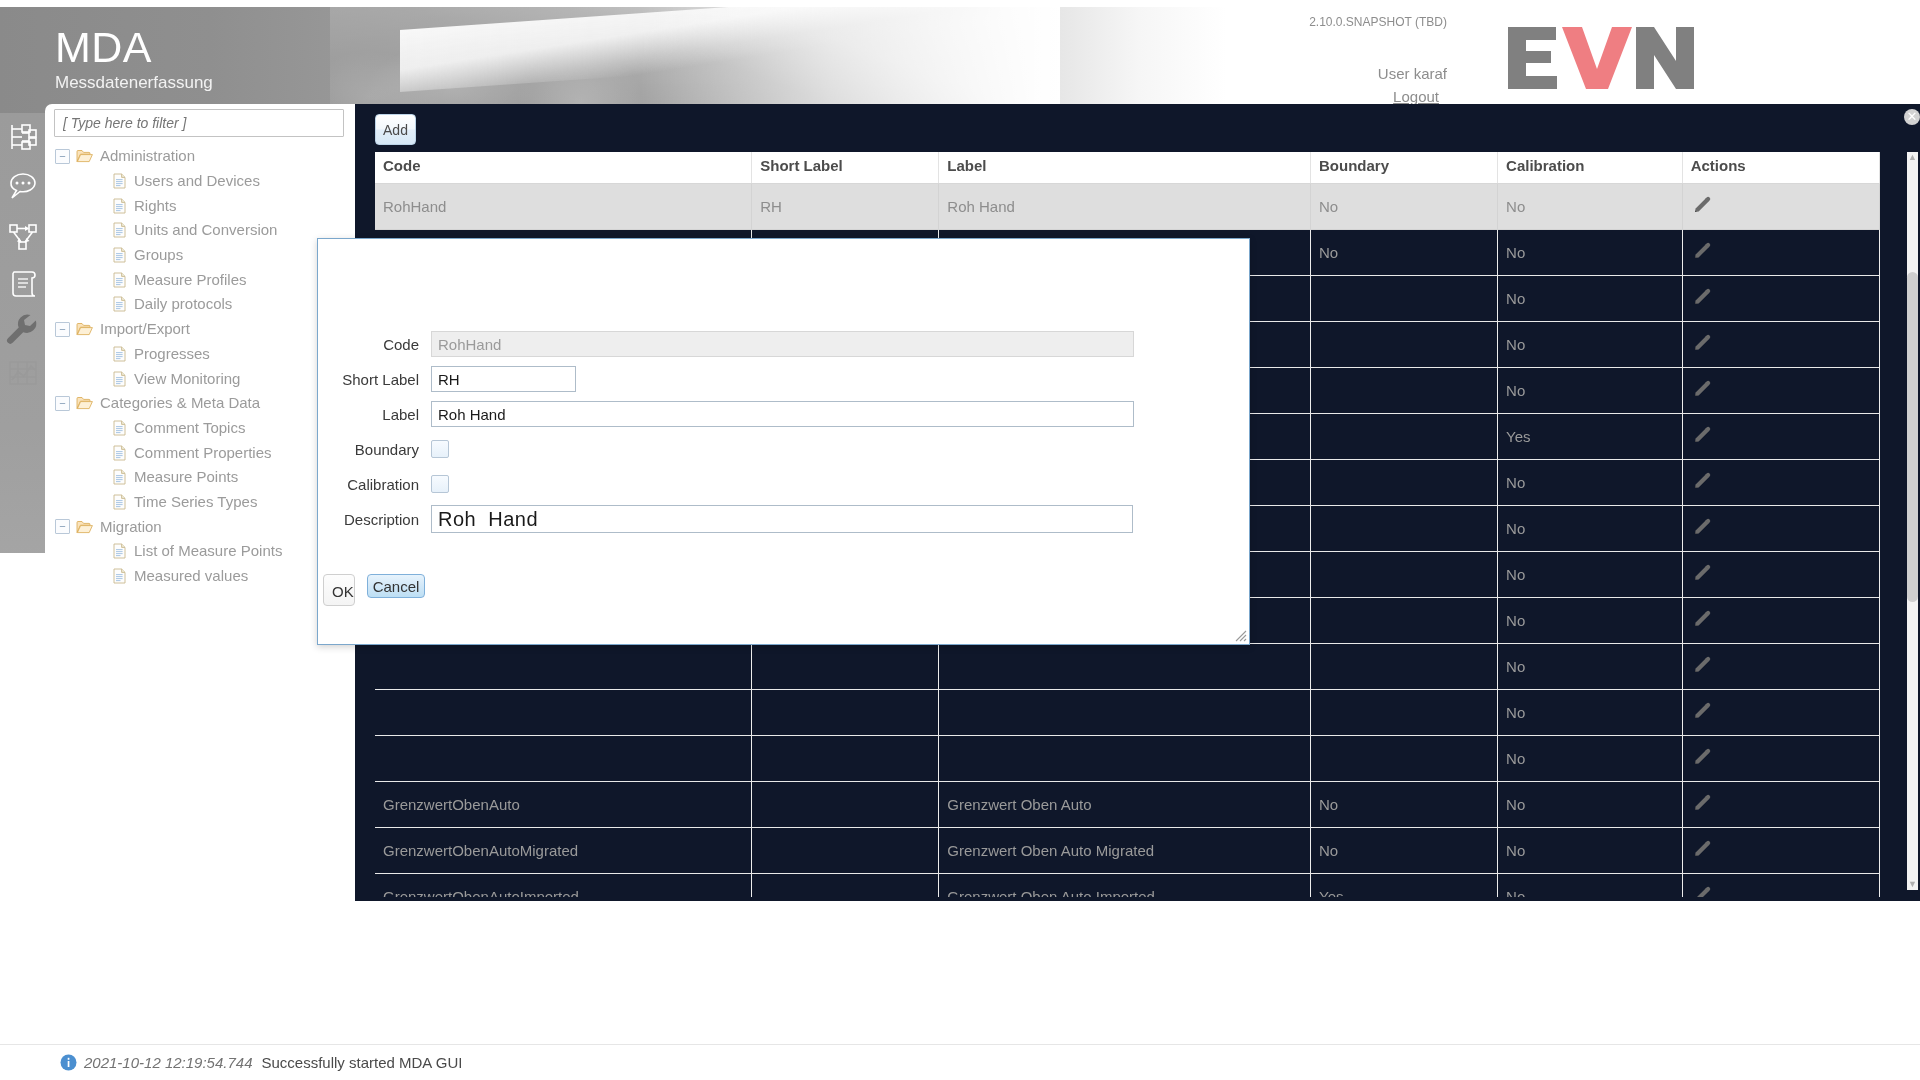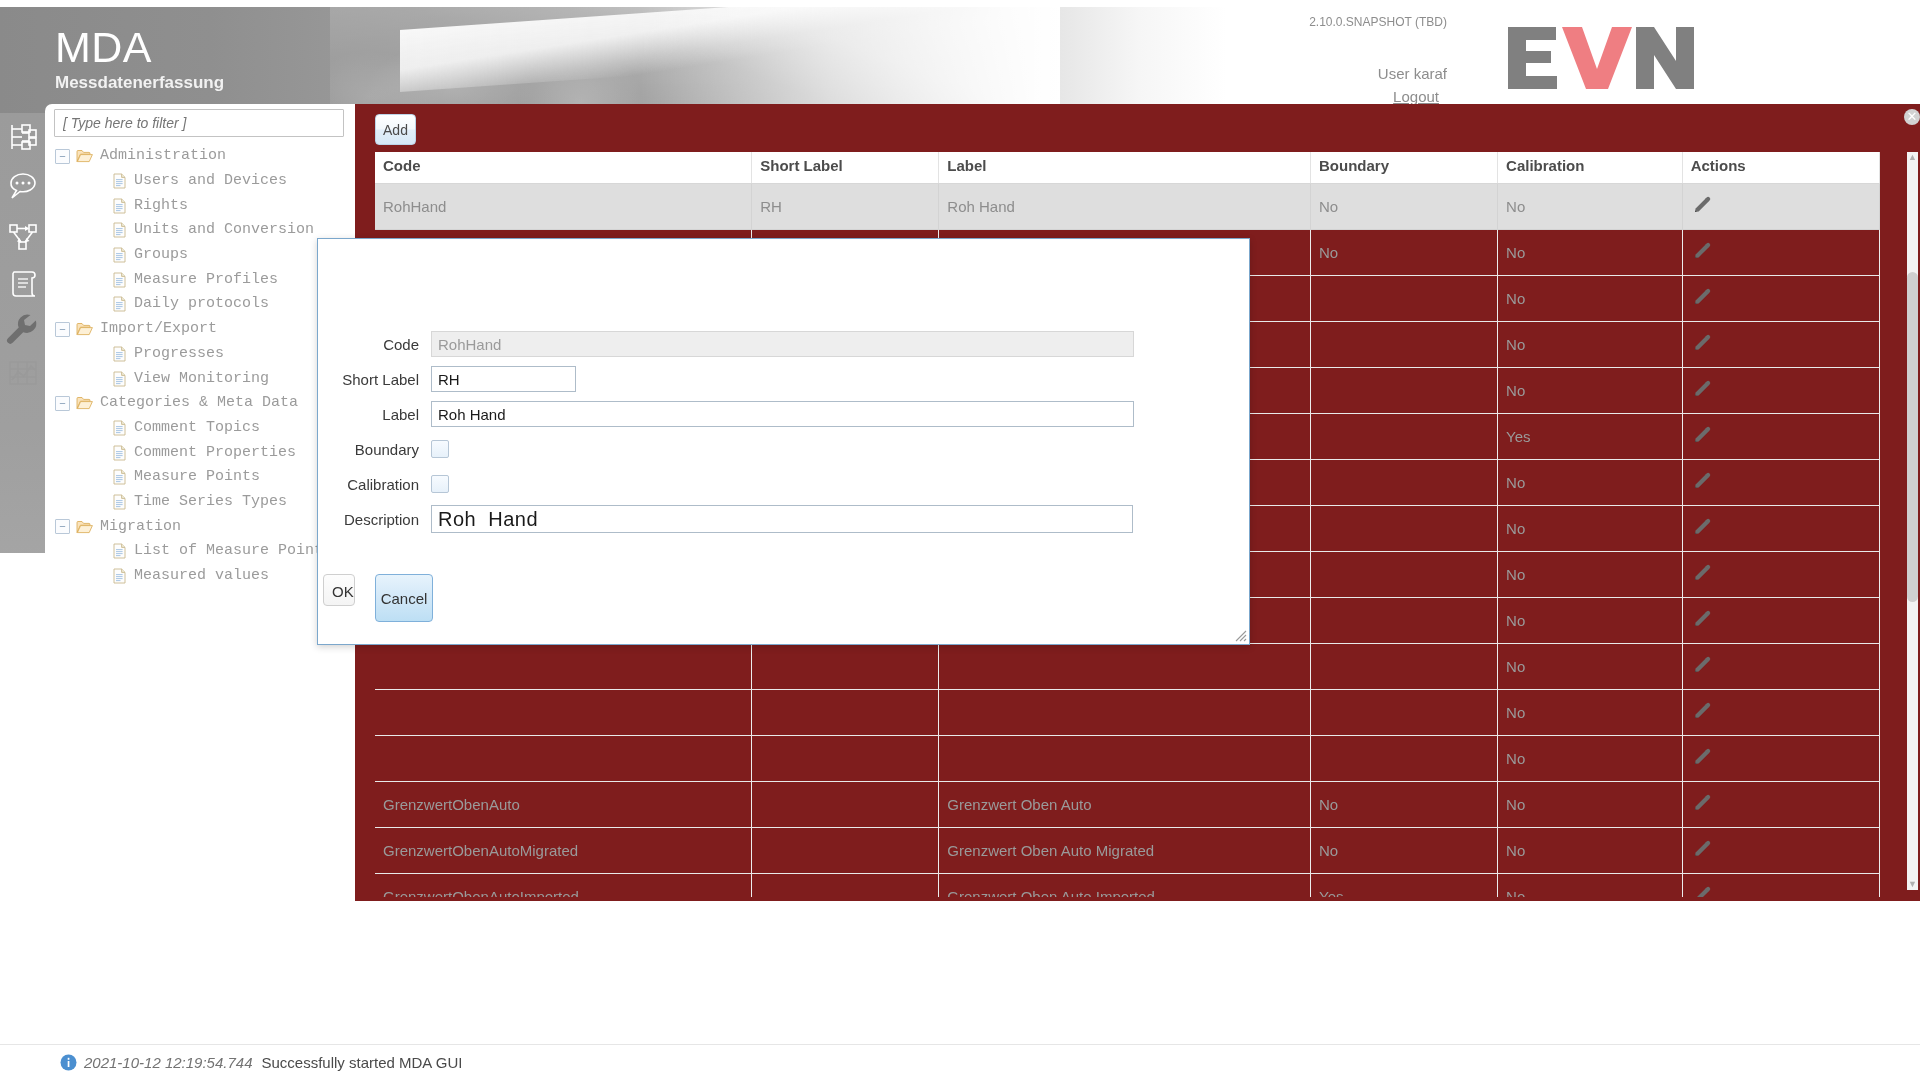--- a/index.html
+++ b/index.html
@@ -32,21 +32,21 @@
       linear-gradient(175deg, rgba(255,255,255,.92) 0%, rgba(250,250,250,.86) 35%, rgba(215,215,215,.55) 58%, rgba(255,255,255,0) 72%);
     transform:skewY(-4deg);
     filter:blur(.4px);
   }
   #banner-fade{
     position:absolute;left:640px;top:0;width:420px;height:113px;
     background:linear-gradient(to right, rgba(255,255,255,0) 0%, rgba(255,255,255,.55) 45%, #ffffff 100%);
   }
   #logo-block{position:absolute;left:55px;top:18px;}
   #logo-title{font-size:43px;line-height:44px;color:#ffffff;font-weight:400;letter-spacing:.5px;}
-  #logo-sub{font-size:17px;line-height:22px;color:#f2f2f2;font-weight:700;margin-top:3px;}
+  #logo-sub{font-size:17px;line-height:22px;color:#f2f2f2;font-weight:400;margin-top:3px;}
 
   #version{position:absolute;right:305px;top:8px;font-size:12px;color:#8d8d8d;}
   #user-name{position:absolute;right:305px;top:58px;font-size:15px;color:#8d8d8d;}
   #logout-link{position:absolute;right:313px;top:81px;font-size:15px;color:#8d8d8d;text-decoration:underline;cursor:pointer;}
 
   #evn-logo{position:absolute;right:48px;top:18px;width:200px;height:66px;}
 
   
   #rail{
     position:absolute;left:0;top:113px;width:45px;height:788px;
@@ -72,24 +72,24 @@
   .tnode.group{padding-left:10px;}
   .tnode.leaf{padding-left:68px;}
   .toggle{
     width:13px;height:13px;border:1px solid #b9c8d8;background:#fbfcfe;
     display:inline-flex;align-items:center;justify-content:center;
     font-size:11px;line-height:11px;color:#7f98b4;margin-right:6px;flex:0 0 auto;
     border-radius:1px;cursor:pointer;
   }
   .folder-ico{width:17px;height:14px;margin-right:7px;flex:0 0 auto;}
   .file-ico{width:13px;height:16px;margin-right:8px;flex:0 0 auto;}
-  .tlabel{line-height:16px;font-family:Liberation Mono, monospace;}
+  .tlabel{line-height:16px;}
 
   
-  #main{position:absolute;left:355px;top:104px;width:1565px;height:797px;background:#7f1d1d;}
+  #main{position:absolute;left:355px;top:104px;width:1565px;height:797px;background:#0f172a;}
   #add-button{
     position:absolute;left:20px;top:10px;width:41px;height:31px;
     border:1px solid #bcd4e8;border-radius:4px;
     background:linear-gradient(to bottom,#ffffff 0%,#f3f8fc 48%,#e2eef8 52%,#d6e8f6 100%);
     font-family:inherit;font-size:14px;color:#4a4a4a;cursor:pointer;padding:0;
   }
 
   #table-wrap{position:absolute;left:20px;top:48px;width:1525px;height:745px;overflow:hidden;}
   table.grid{border-collapse:collapse;width:1505px;table-layout:fixed;font-size:15px;}
   table.grid th{
@@ -140,21 +140,21 @@
   }
   #desc-input{font-size:20px;letter-spacing:.5px;color:#1a1a1a;height:28px;}
 
   #btn-ok{
     position:absolute;left:5px;top:335px;width:32px;height:32px;
     border:1px solid #cfcfcf;border-radius:4px;
     background:linear-gradient(to bottom,#fdfdfd 0%,#f4f4f4 100%);
     font-family:inherit;font-size:15px;color:#333;cursor:pointer;padding:8px;
   }
   #btn-cancel{
-    position:absolute;left:57px;top:335px;width:58px;height:48px;
+    position:absolute;left:49px;top:335px;width:58px;height:24px;
     border:1px solid #7fb0da;border-radius:4px;
     background:linear-gradient(to bottom,#e7f3fc 0%,#d2e8f8 50%,#bddff4 100%);
     font-family:inherit;font-size:15px;color:#333;cursor:pointer;padding:0;
   }
   #resize-grip{position:absolute;right:2px;bottom:2px;width:14px;height:14px;cursor:nwse-resize;}
 
   
   #statusbar{
     position:absolute;left:0;bottom:0;width:1920px;height:35px;
     background:#ffffff;border-top:1px solid #e6e6e6;display:flex;align-items:center;

